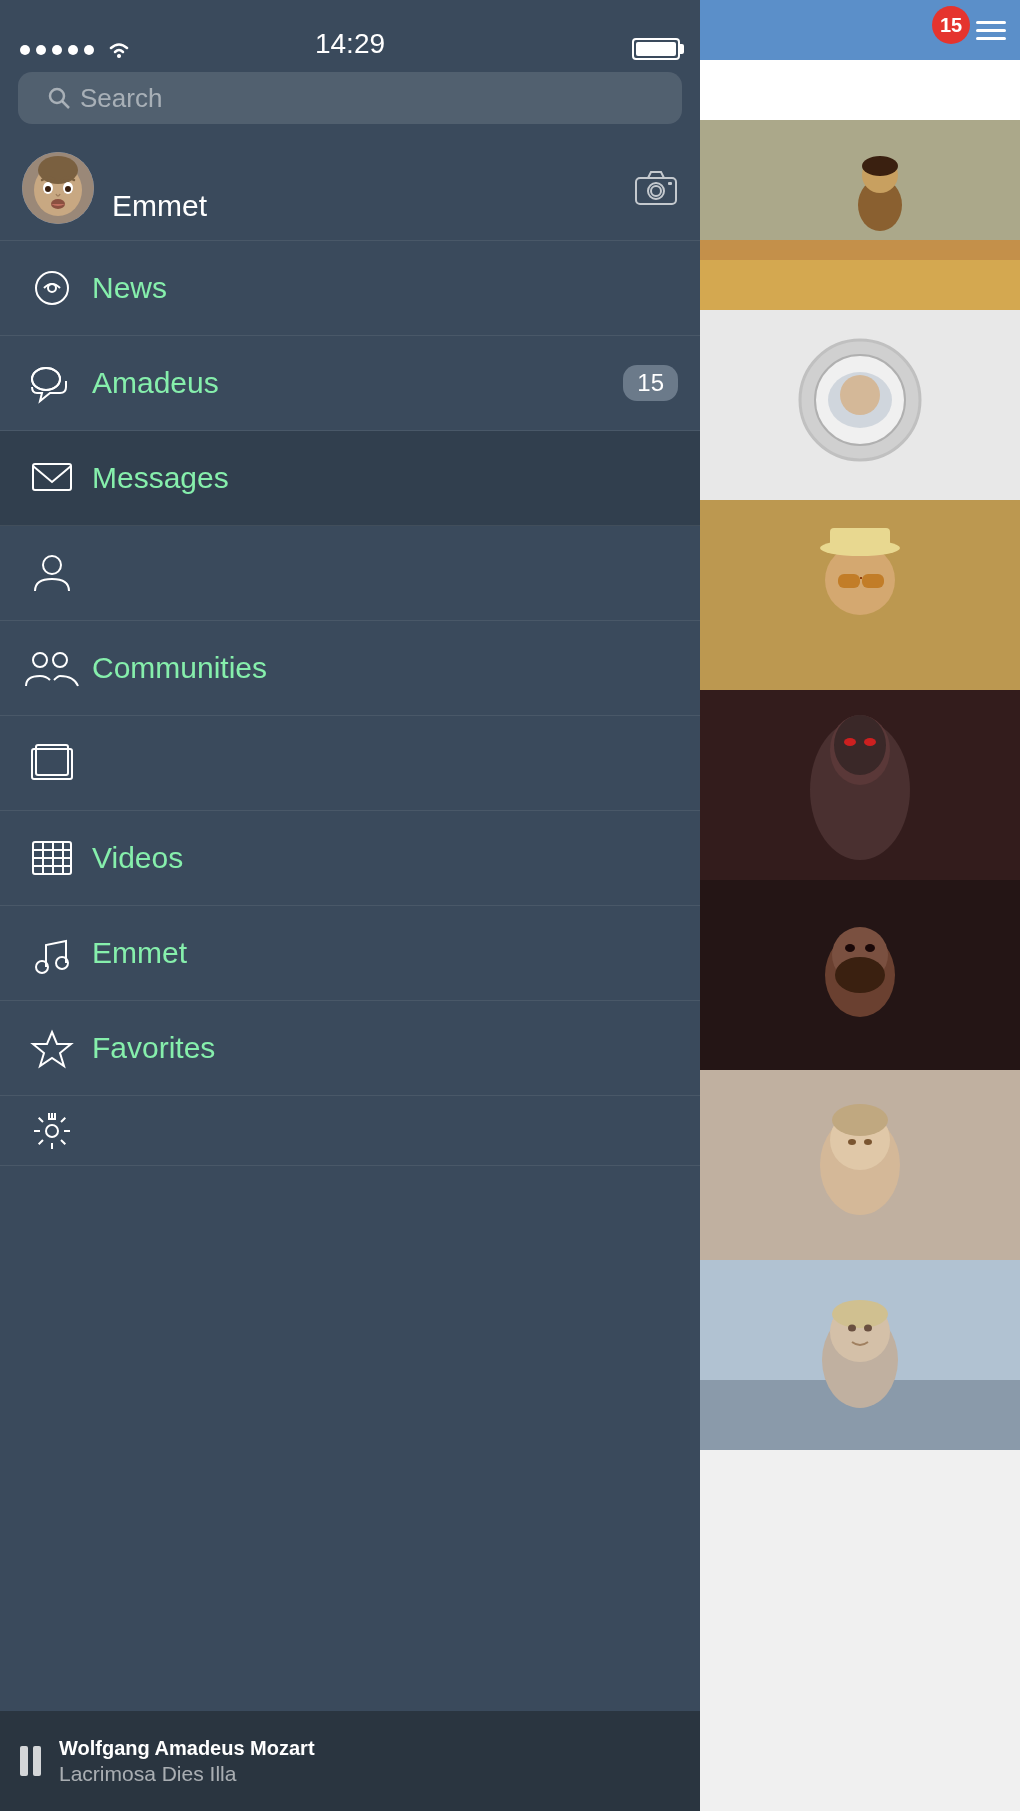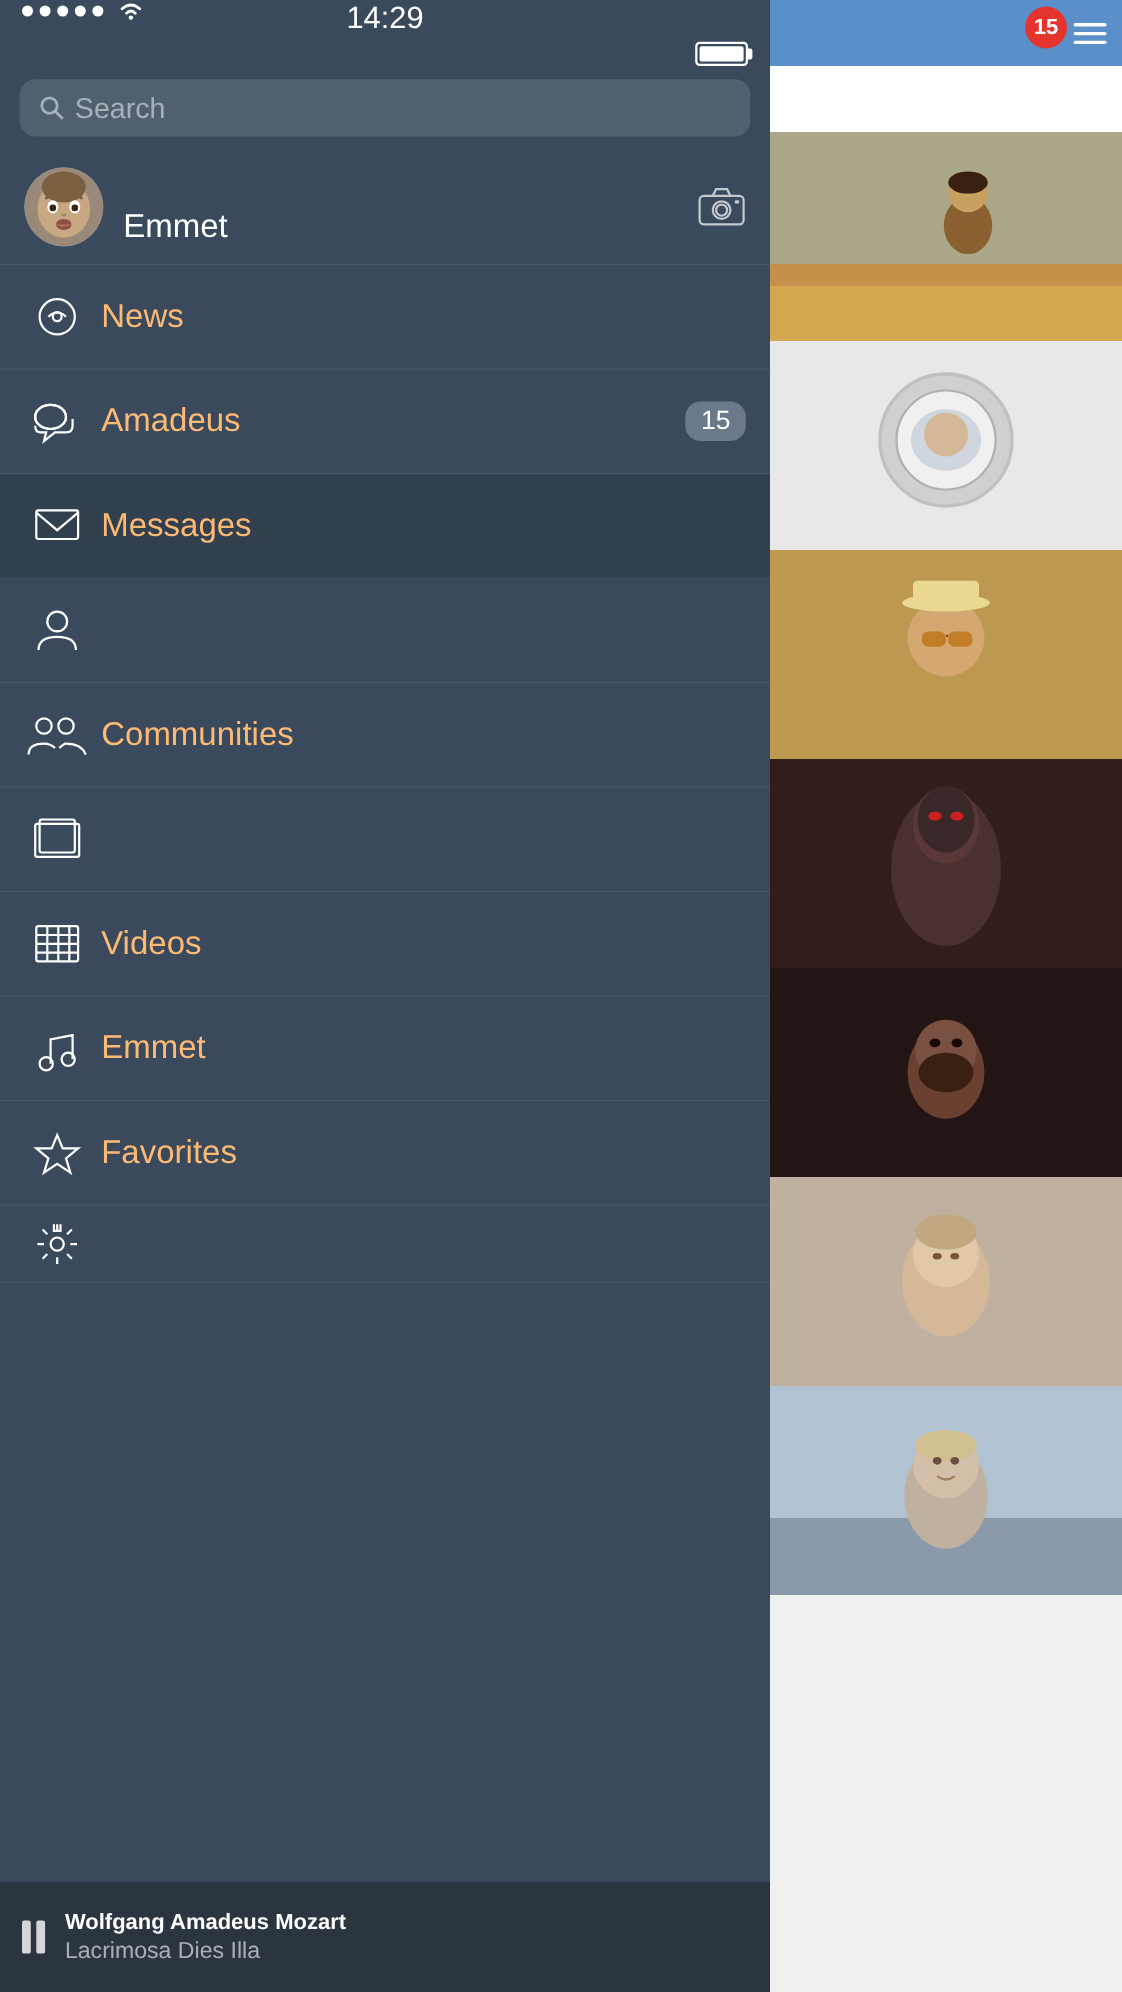--- a/index.html
+++ b/index.html
@@ -22,24 +22,23 @@
       display: flex;
       flex-direction: column;
       position: relative;
     }
 
     
     .status-bar {
       height: 60px;
       background: #3a4a5c;
       display: flex;
-      align-items: flex-start;
+      align-items: flex-end;
       justify-content: space-between;
       padding: 0 20px;
-      flex-direction: column;
     }
     .status-dots {
       display: flex; gap: 6px; align-items: center;
     }
     .dot {
       width: 10px; height: 10px;
       border-radius: 50%;
       background: white;
     }
     .status-time {
@@ -76,21 +75,21 @@
     }
 
     
     .search-bar {
       margin: 12px 18px;
       background: rgba(255,255,255,0.12);
       border-radius: 14px;
       height: 52px;
       display: flex;
       align-items: center;
-      padding: 0 18px;
+      padding: 0 30px;
       gap: 10px;
     }
     .search-text {
       color: rgba(255,255,255,0.5);
       font-size: 26px;
     }
 
     
     .menu-list {
       flex: 1;
@@ -115,21 +114,21 @@
       align-items: center;
       justify-content: center;
       flex-shrink: 0;
     }
     .menu-icon svg {
       fill: none;
       stroke: white;
       stroke-width: 2;
     }
     .menu-label {
-      color: #fdba74;
+      color: #86efac;
       font-size: 30px;
       font-weight: 300;
       margin-left: 10px;
       flex: 1;
     }
     .badge {
       background: #6b7a8a;
       color: white;
       border-radius: 14px;
       padding: 4px 14px;

